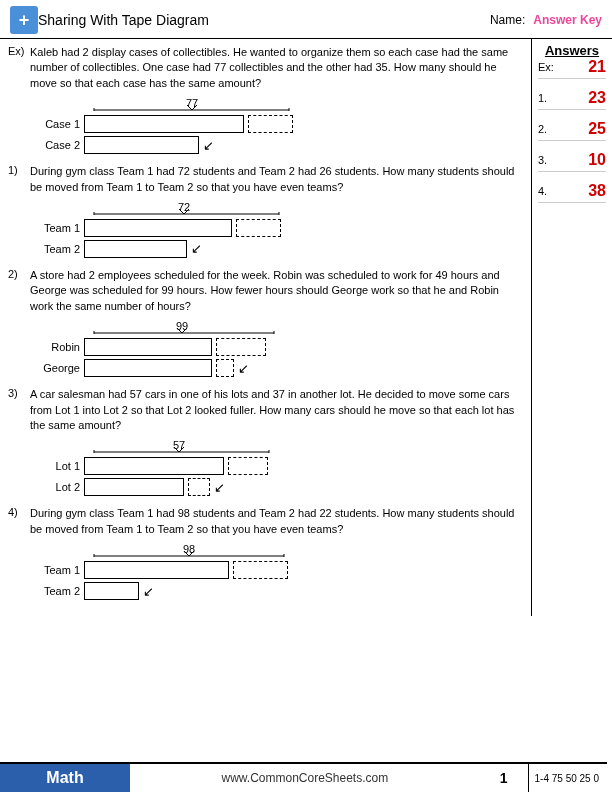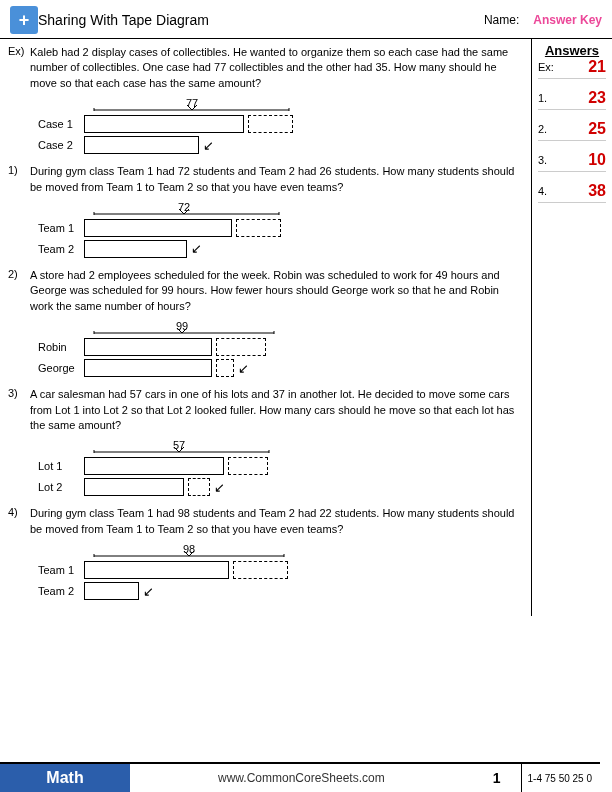--- a/index.html
+++ b/index.html
@@ -28,21 +28,21 @@
       color: white; font-size: 18px; font-weight: bold;
       border-radius: 3px;
     }
     .header-title {
       font-size: 14px;
       font-weight: normal;
       text-align: left;
       flex: 1;
     }
     .header-right {
-      display: flex; align-items: center; gap: 14px;
+      display: flex; align-items: center; gap: 8px;
     }
     .header-name-label {
       font-size: 12px;
     }
     .answer-key-label {
       font-size: 12px;
       font-weight: bold;
       color: #ec4899;
     }
 
@@ -120,21 +120,21 @@
 
     .tape-row {
       display: flex;
       align-items: center;
       margin-bottom: 3px;
       gap: 4px;
     }
     .tape-label {
       font-size: 11px;
       min-width: 42px;
-      text-align: left;
+      text-align: right;
     }
     .tape-bar-solid {
       height: 18px;
       border: 1px solid #000;
       background: white;
     }
     .tape-bar-dashed {
       height: 18px;
       border: 1px dashed #000;
       background: white;
@@ -142,21 +142,21 @@
     .tape-arrow {
       font-size: 13px;
       color: #000;
     }
 
     
     .footer {
       position: absolute;
       bottom: 0;
       left: 0;
-      right: 12px;
+      right: 5px;
       display: flex;
       align-items: stretch;
       border-top: 2px solid #000;
       height: 30px;
     }
     .footer-math {
       background: #2b5eab;
       color: white;
       font-size: 16px;
       font-weight: bold;

